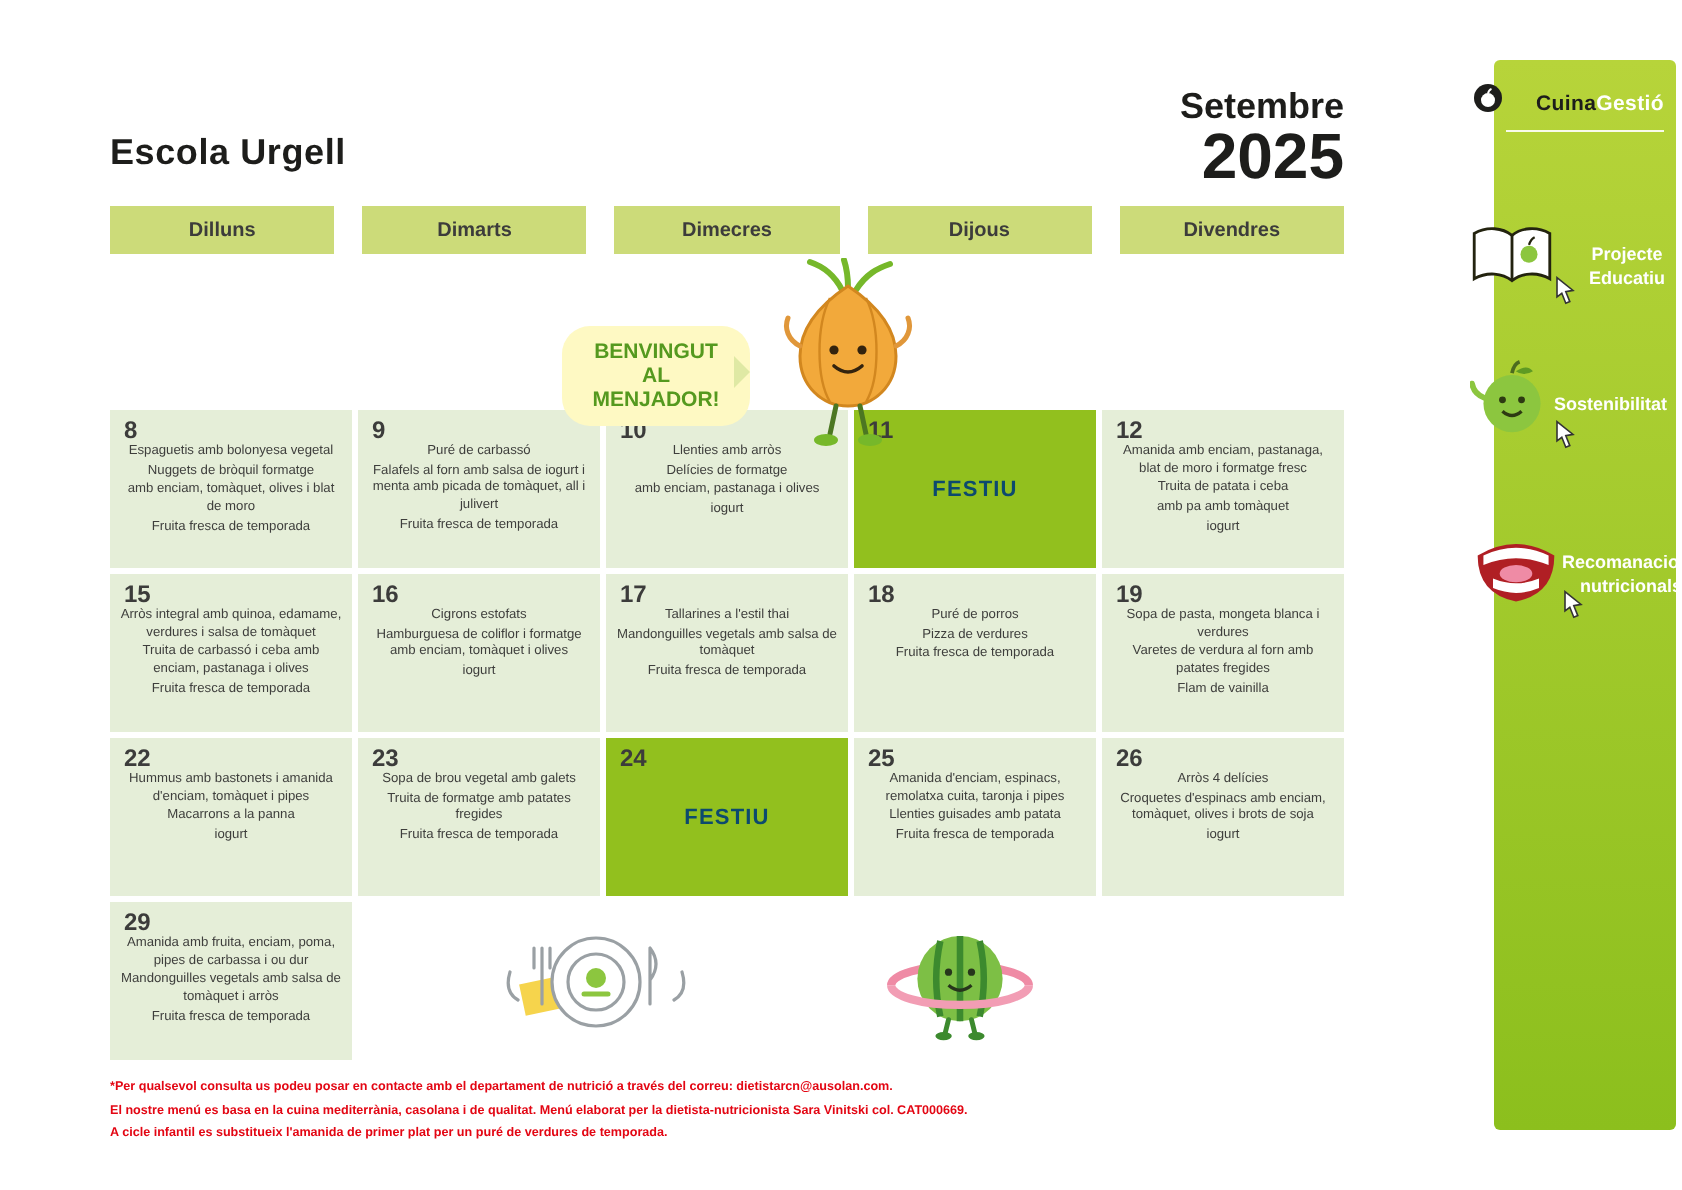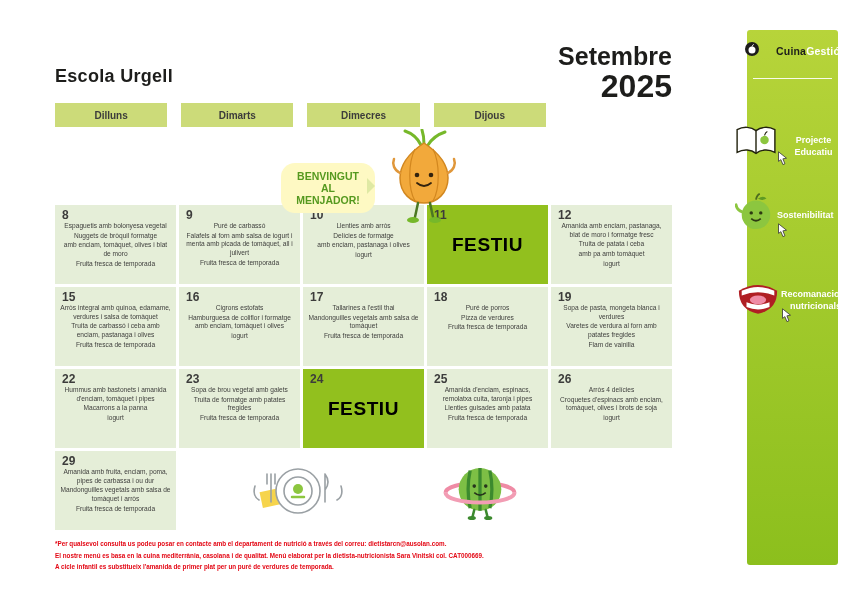--- a/index.html
+++ b/index.html
@@ -1,50 +1,50 @@
 <!DOCTYPE html>
 <html><head>
 <meta charset="utf-8">
 <style>
   *{box-sizing:border-box;margin:0;padding:0}
   html,body{width:841px;height:595px;background:#fff;font-family:"Liberation Sans",sans-serif}
   .page{position:relative;width:841px;height:595px;background:#fff;overflow:hidden}
 
   .school{position:absolute;left:55px;top:66px;font-size:18px;font-weight:700;color:#1d1d1b;letter-spacing:.3px}
   .month-block{position:absolute;left:55px;top:44px;width:617px;text-align:right;color:#1d1d1b;font-weight:700;line-height:1.02}
-  .month-block .month{font-size:25px}
+  .month-block .month{font-size:18px}
   .month-block .year{font-size:32px}
 
   .calendar{position:absolute;left:55px;top:103px;width:617px}
   .weekday-row{display:grid;grid-template-columns:repeat(5,1fr);gap:14px}
   .wd-cell{background:#ccdb79;height:24px;display:flex;align-items:center;justify-content:center;font-size:10px;font-weight:700;color:#3c3c3b}
 
   .welcome-row{position:relative;height:78px}
   .bubble{position:absolute;left:226px;top:36px;width:94px;background:#fef9c3;border-radius:14px;padding:7px 9px;text-align:center;font-size:10.5px;font-weight:800;color:#55991f;line-height:1.15;z-index:1}
   .bubble:after{content:"";position:absolute;right:-8px;top:15px;border:8px solid transparent;border-left-color:#dfe9a4}
   .onion{position:absolute;left:336px;top:2px;z-index:2}
 
   .week-row{display:grid;grid-template-columns:repeat(5,1fr);gap:3px;margin-bottom:3px;height:79px}
   .cell{position:relative}
   .cell.menu{background:#e5eed8;padding:17px 5px 3px;overflow:hidden}
   .daynum{position:absolute;left:7px;top:3px;font-size:12px;font-weight:700;color:#3c3c3b}
   .menu-lines{font-size:6.6px;line-height:1.32;color:#3e3e3c;text-align:center}
   .line{margin-bottom:1px}
   .cell.festiu{background:#92c01e;display:flex;align-items:center;justify-content:center}
-  .festiu-label{font-size:19px;font-weight:800;color:#000000;letter-spacing:.6px}
+  .festiu-label{font-size:11px;font-weight:800;color:#0c4a6e;letter-spacing:.6px}
   .cell.deco,.cell.empty{background:transparent}
   .cell.deco{display:flex;align-items:center;justify-content:center}
   .deco-plate{transform:translateX(58px)}
   .deco-watermelon{transform:translateX(-8px)}
 
   .footnotes{position:absolute;left:55px;top:540px;width:625px;color:#e30613;font-weight:700;font-size:6.3px;line-height:1.35}
   .foot{margin-bottom:3px}
 
   .sidebar{position:absolute;left:747px;top:30px;width:91px;height:535px;border-radius:3px;background:linear-gradient(180deg,#b7d43a,#8cbf1d);display:flex;flex-direction:column;align-items:center;padding:12px 6px}
-  .logo{display:flex;align-items:center;gap:17px;padding-bottom:18px;border-bottom:1px solid rgba(255,255,255,.9);width:100%;justify-content:center}
+  .logo{display:flex;align-items:center;gap:17px;padding-bottom:4px;border-bottom:1px solid rgba(255,255,255,.9);width:100%;justify-content:flex-end}
   .logo-text{font-size:10.5px;font-weight:700;letter-spacing:.2px}
   .t1{color:#1d1d1b}.t2{color:#fff}
   .side-item{display:flex;flex-direction:row;align-items:center;text-align:center;cursor:pointer}
   .side-item:nth-child(1){margin-top:46px}
   .side-item:nth-child(2){margin-top:32px}
   .side-item:nth-child(3){margin-top:46px}
   .side-icon{position:relative;line-height:0}
   .cursor{position:absolute;right:-12px;bottom:-8px;line-height:0}
   .side-label{margin-top:9px;color:#fff;font-weight:700;font-size:9px;line-height:1.3;max-width:80px}
 </style>
@@ -59,20 +59,21 @@
     <div class="month">Setembre</div>
     <div class="year">2025</div>
   </div>
 
   <div class="calendar">
     <div class="weekday-row" id="weekday-row">
         <div class="wd-cell">Dilluns</div>
         <div class="wd-cell">Dimarts</div>
         <div class="wd-cell">Dimecres</div>
         <div class="wd-cell">Dijous</div>
+        <div class="wd-cell">Divendres</div>
       </div>
 
     <div class="welcome-row">
       <div class="bubble">
         <span>BENVINGUT AL MENJADOR!</span>
       </div>
       <div class="onion">
         <svg width="66" height="100" viewBox="0 0 66 100" aria-hidden="true">
           <g fill="none" stroke="#76b82a" stroke-width="3" stroke-linecap="round">
             <path d="M30 16 C26 8 20 4 14 2"></path>

